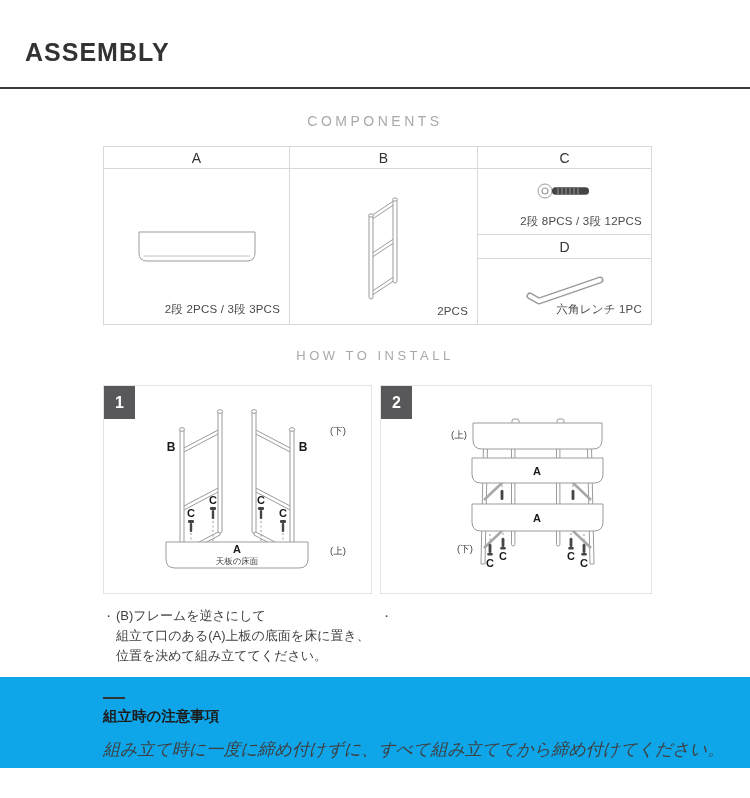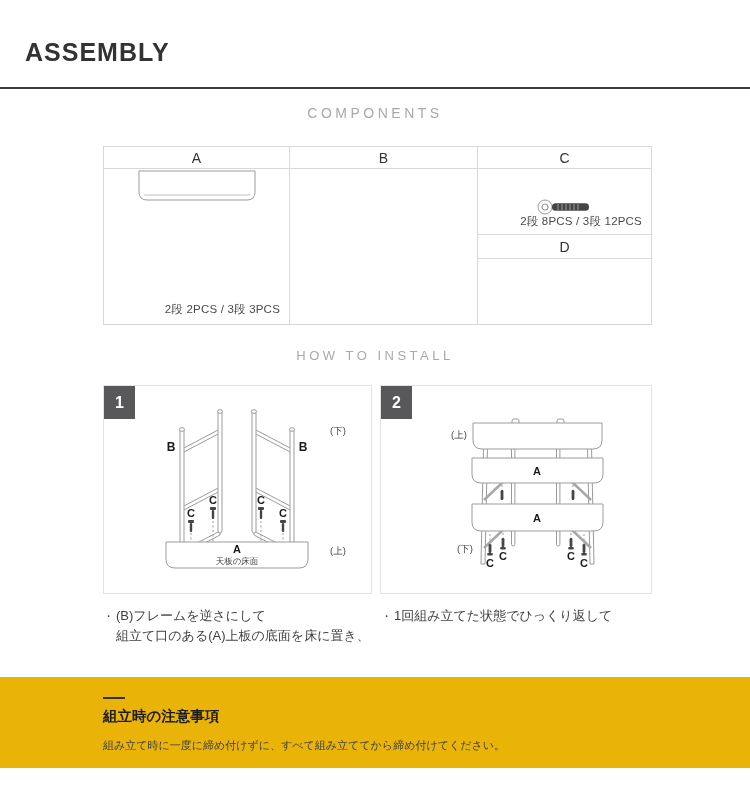--- a/index.html
+++ b/index.html
@@ -13,38 +13,38 @@
   .abs { position:absolute; }
 
   
   .page-title { left:25px; top:30px; font-size:25px; font-weight:800; letter-spacing:1px; color:#333; }
   .title-divider { left:0; top:79px; width:750px; height:0; border-top:2px solid #3b3b3b; }
 
   .section-heading {
     left:0; width:750px; text-align:center;
     font-size:14px; letter-spacing:3.5px; color:#a9a9a9; font-weight:400;
   }
-  .heading-components { top:97px; }
+  .heading-components { top:105px; }
   .heading-install { top:340px; font-size:13px; }
 
   
   .components-table {
     left:103px; top:138px; width:549px; height:179px;
     border:1px solid #d8d8d8; display:flex;
   }
   .part-col { display:flex; flex-direction:column; border-right:1px solid #d8d8d8; }
   .part-col:last-child { border-right:none; }
   .col-a { width:186px; } .col-b { width:188px; } .col-c { width:173px; }
   .part-header {
     height:22px; flex:none; border-bottom:1px solid #d8d8d8;
     display:flex; align-items:center; justify-content:center;
     font-size:14px; color:#333; font-weight:500;
   }
-  .part-body { position:relative; flex:1; display:flex; justify-content:center; }
-  .part-body.top-align { align-items:center; }
+  .part-body { position:relative; flex:1; display:flex; align-items:center; justify-content:center; }
+  .part-body.top-align { align-items:flex-start; }
   .part-body.top-align svg { margin-top:11px; }
   .c-body { height:66px; flex:none; border-bottom:1px solid #d8d8d8; }
   .d-header { border-top:none; height:24px; }
   .qty {
     position:absolute; right:9px; bottom:7px;
     font-size:11.5px; color:#4a4a4a; letter-spacing:0.2px; white-space:nowrap;
   }
   .c-body .qty { bottom:5px; }
 
   
@@ -59,24 +59,24 @@
   .step-panel svg { position:absolute; left:0; top:0; }
 
   
   .step-note { top:598px; width:274px; display:flex; font-size:13px; line-height:20px; color:#3f3f3f; }
   .note-1 { left:103px; }
   .note-2 { left:381px; }
   .note-bullet { flex:none; width:13px; font-size:11px; line-height:20px; color:#3f3f3f; }
   .note-lines { flex:1; }
 
   
-  .notice-band { left:0; top:669px; width:750px; height:91px; background:#eab308; }
+  .notice-band { left:0; top:669px; width:750px; height:91px; background:#0ea5e9; }
   .notice-dash { position:absolute; left:103px; top:20px; width:22px; height:0; border-top:2px solid #333; }
   .notice-heading { position:absolute; left:103px; top:30px; font-size:14.5px; font-weight:700; color:#1c1c1c; }
-  .notice-body { position:absolute; left:103px; top:61px; font-size:11px; color:#3f3f3f; }
+  .notice-body { position:absolute; left:103px; top:61px; font-size:17px; color:#3f3f3f;font-style:italic; }
 
   
   .ln { stroke:#9b9b9b; fill:#fff; stroke-width:1; }
   .brace { stroke:#a8a8a8; stroke-width:2.5; fill:none; }
   .dash { stroke:#9b9b9b; stroke-width:1; fill:none; stroke-dasharray:2,2.5; }
   .screw { fill:#454545; }
   .lblB { font-size:12px; font-weight:700; fill:#1a1a1a; text-anchor:middle; }
   .lblC { font-size:11px; font-weight:700; fill:#1a1a1a; text-anchor:middle; }
   .lblA { font-size:11px; font-weight:700; fill:#1a1a1a; text-anchor:middle; }
   .lblSide { font-size:9.5px; fill:#3f3f3f; text-anchor:middle; }
@@ -100,20 +100,32 @@
         <svg width="120" height="34" viewBox="0 0 120 34">
           <path class="ln" d="M2,2 H118 V23 Q118,31 110,31 H10 Q2,31 2,23 Z"></path>
           <path d="M7,26 H113" stroke="#c2c2c2" stroke-width="1" fill="none"></path>
         </svg>
         <div class="qty">2段 2PCS / 3段 3PCS</div>
       </div>
     </div>
 
     <div class="part-col col-b">
       <div class="part-header">B</div>
+      <div class="part-body">
+        <svg width="44" height="112" viewBox="0 0 44 112">
+          <path class="ln" d="M9,25 L33,9 L33,13 L9,29 Z"></path>
+          <path class="ln" d="M9,63 L33,47 L33,51 L9,67 Z"></path>
+          <path class="ln" d="M9,101 L33,85 L33,89 L9,105 Z"></path>
+          <rect class="ln" x="7" y="24" width="4" height="84" rx="2"></rect>
+          <rect class="ln" x="31" y="8" width="4" height="84" rx="2"></rect>
+          <ellipse class="ln" cx="9" cy="24.5" rx="2.4" ry="1.6"></ellipse>
+          <ellipse class="ln" cx="33" cy="8.5" rx="2.4" ry="1.6"></ellipse>
+        </svg>
+        <div class="qty">2PCS</div>
+      </div>
     </div>
 
     <div class="part-col col-c">
       <div class="part-header">C</div>
       <div class="part-body c-body top-align">
         <svg width="58" height="22" viewBox="0 0 58 22">
           <circle class="ln" cx="9" cy="11" r="7"></circle>
           <circle cx="9" cy="11" r="3" fill="none" stroke="#9b9b9b" stroke-width="1.2"></circle>
           <rect class="screw" x="16" y="7.2" width="37" height="7.6" rx="3.6"></rect>
           <g stroke="#8d8d8d" stroke-width="1.2">
@@ -121,20 +133,27 @@
             <line x1="26" y1="8" x2="26" y2="14.5"></line>
             <line x1="30" y1="8" x2="30" y2="14.5"></line>
             <line x1="34" y1="8" x2="34" y2="14.5"></line>
             <line x1="38" y1="8" x2="38" y2="14.5"></line>
             <line x1="42" y1="8" x2="42" y2="14.5"></line>
           </g>
         </svg>
         <div class="qty">2段 8PCS / 3段 12PCS</div>
       </div>
       <div class="part-header d-header">D</div>
+      <div class="part-body">
+        <svg width="90" height="36" viewBox="0 0 90 36" style="margin-bottom:8px">
+          <polyline points="10,26 19,31 80,10" fill="none" stroke="#9b9b9b" stroke-width="7" stroke-linecap="round" stroke-linejoin="round"></polyline>
+          <polyline points="10,26 19,31 80,10" fill="none" stroke="#ffffff" stroke-width="4" stroke-linecap="round" stroke-linejoin="round"></polyline>
+        </svg>
+        <div class="qty">六角レンチ 1PC</div>
+      </div>
     </div>
   </div>
 
   <div class="abs section-heading heading-install">HOW TO INSTALL</div>
 
   <div class="abs step-panel panel-1">
     <svg width="267" height="207" viewBox="0 0 267 207">
 
       <g>
         <path class="ln" d="M78,63 L116,43 L116,47 L78,67 Z"></path>
@@ -245,26 +264,26 @@
       <text class="lblSide" x="84" y="166">(下)</text>
     </svg>
     <div class="step-badge">2</div>
   </div>
 
   <div class="abs step-note note-1">
     <div class="note-bullet">・</div>
     <div class="note-lines">
       <div>(B)フレームを逆さにして</div>
       <div>組立て口のある(A)上板の底面を床に置き、</div>
+      <div>位置を決めて組み立ててください。</div>
     </div>
   </div>
   <div class="abs step-note note-2">
     <div class="note-bullet">・</div>
     <div class="note-lines">
-      <div>1回組み立てた状態でひっくり返して</div>
     </div>
   </div>
 
   <div class="abs notice-band">
     <div class="notice-dash"></div>
     <div class="notice-heading">組立時の注意事項</div>
     <div class="notice-body">組み立て時に一度に締め付けずに、すべて組み立ててから締め付けてください。</div>
   </div>
 
 </div>

